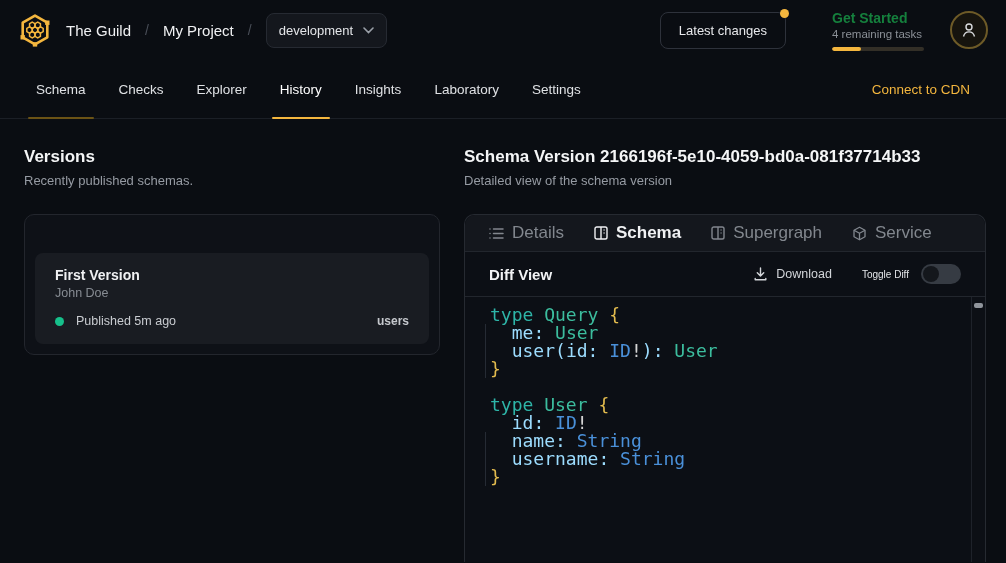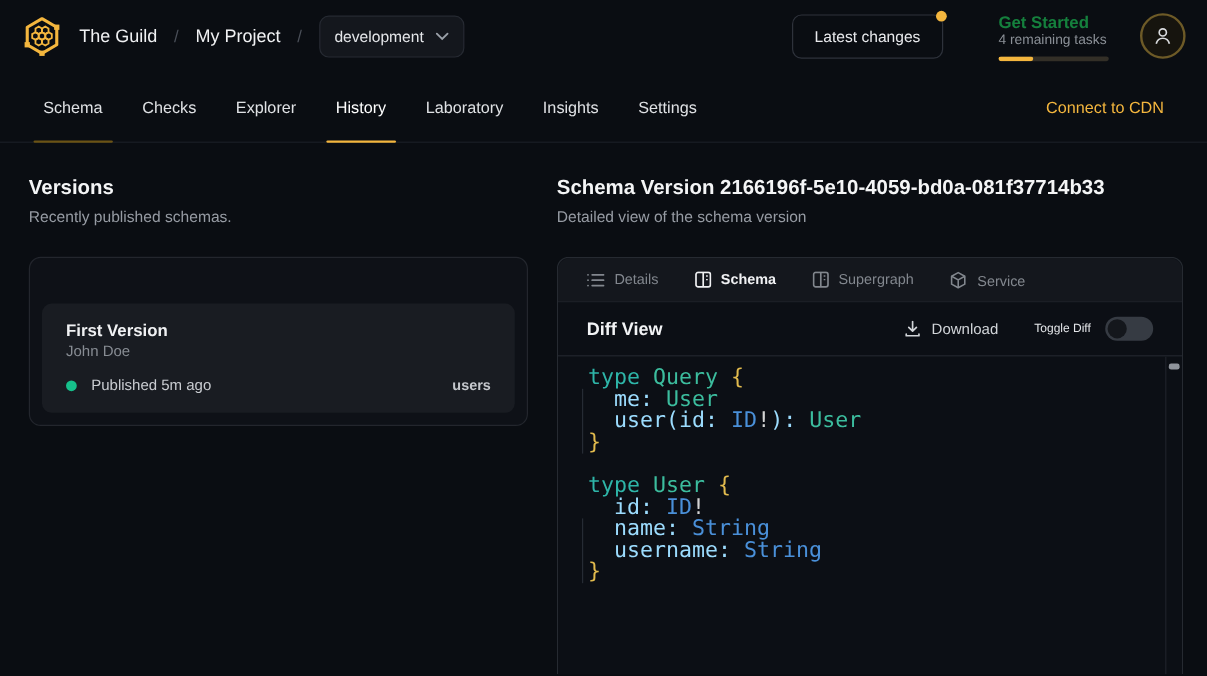--- a/index.html
+++ b/index.html
@@ -64,21 +64,21 @@
   .vi-author { font-size:12.5px; color:#878c93; margin-top:3px; }
   .vi-meta { display:flex; align-items:center; margin-top:14px; }
   .vi-dot { width:9px; height:9px; border-radius:50%; flex:none; }
   .vi-status { font-size:12.5px; color:#c9ccd1; margin-left:12px; }
   .vi-badge { margin-left:auto; font-size:12px; font-weight:700; color:#c5c8cd; }
 
   .detail-panel { margin-top:26px; height:348px; border:1px solid #262a31; border-bottom:none;
                   border-radius:10px 10px 0 0; background:#0c0f15; display:flex; flex-direction:column; }
   .tabstrip { height:37px; flex:none; background:#14171d; border-bottom:1px solid #22262d;
               border-radius:10px 10px 0 0; display:flex; align-items:center; padding:0 24px; gap:30px; }
-  .ptab { display:flex; align-items:flex-end; gap:8px; font-size:12px; color:#82878e; cursor:pointer; }
+  .ptab { display:flex; align-items:center; gap:8px; font-size:17px; color:#82878e; cursor:pointer; }
   .ptab.is-active { color:#f0f1f3; font-weight:600; }
   .diffrow { height:45px; flex:none; display:flex; align-items:center; padding:0 24px;
              border-bottom:1px solid #22262d; }
   .diff-title { font-size:15px; font-weight:700; color:#f2f3f5; }
   .diff-actions { margin-left:auto; display:flex; align-items:center; }
   .download-btn { display:flex; align-items:center; gap:9px; font-size:12.5px;
                   color:#d2d5d9; cursor:pointer; }
   .toggle-label { font-size:10px; color:#e4e6e9; margin-left:30px; }
   .switch { margin-left:12px; width:40px; height:20px; border-radius:10px; background:#363b43;
             position:relative; cursor:pointer; flex:none; }
@@ -168,24 +168,24 @@
         <span>Checks</span>
       </div>
       <div class="nav-tab">
         <span>Explorer</span>
       </div>
       <div class="nav-tab is-active">
         <span>History</span>
         <span class="underline" style="background: rgb(244, 182, 62);"></span>
       </div>
       <div class="nav-tab">
+        <span>Insights</span>
+      </div>
+      <div class="nav-tab">
         <span>Laboratory</span>
-      </div>
-      <div class="nav-tab">
-        <span>Insights</span>
       </div>
       <div class="nav-tab">
         <span>Settings</span>
       </div>
     </div>
   <div class="cdn-link" id="cdn-link" style="color: rgb(244, 182, 62);">
     <span>
       <svg width="15" height="15" viewBox="0 0 15 15" fill="none" stroke-width="1.5" stroke-linecap="round">
         <path d="M6.2 8.8a3 3 0 0 0 4.2 0l2.2-2.2a3 3 0 0 0-4.2-4.2L7.2 3.6"></path>
         <path d="M8.8 6.2a3 3 0 0 0-4.2 0L2.4 8.4a3 3 0 0 0 4.2 4.2l1.2-1.2"></path>

